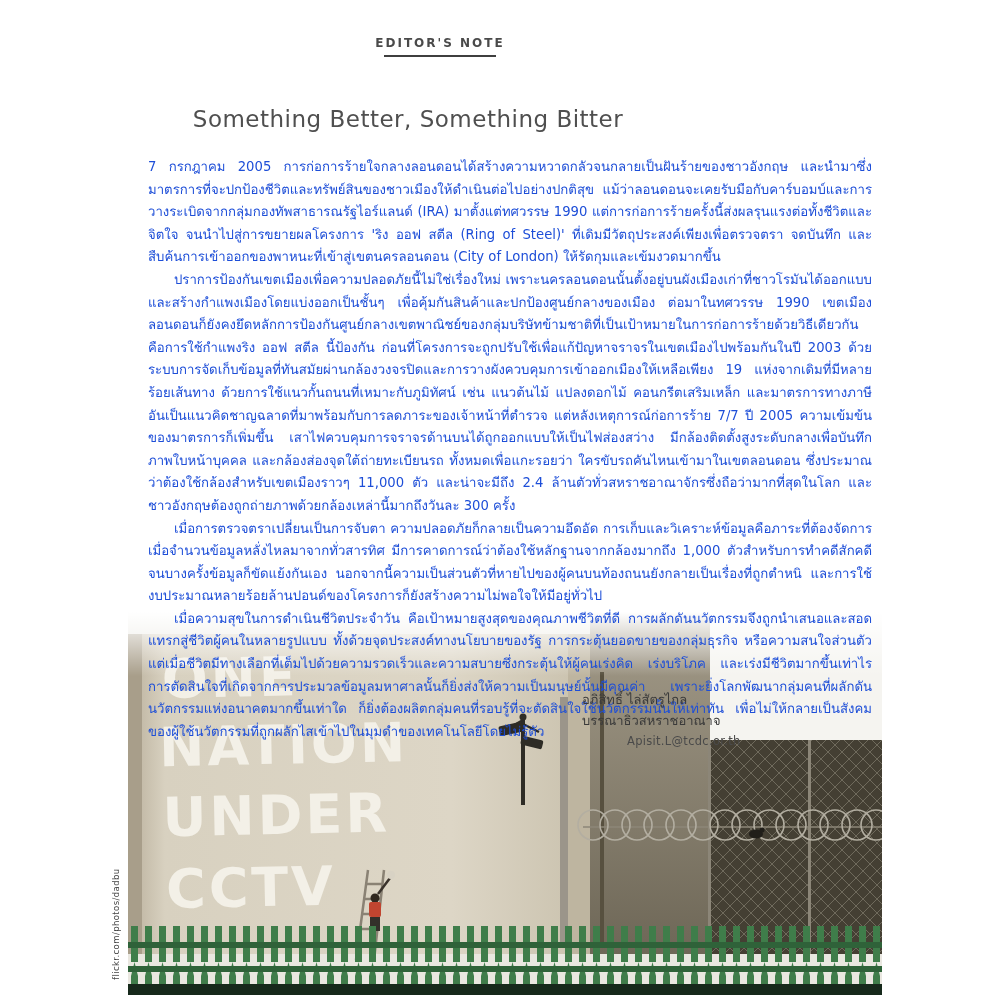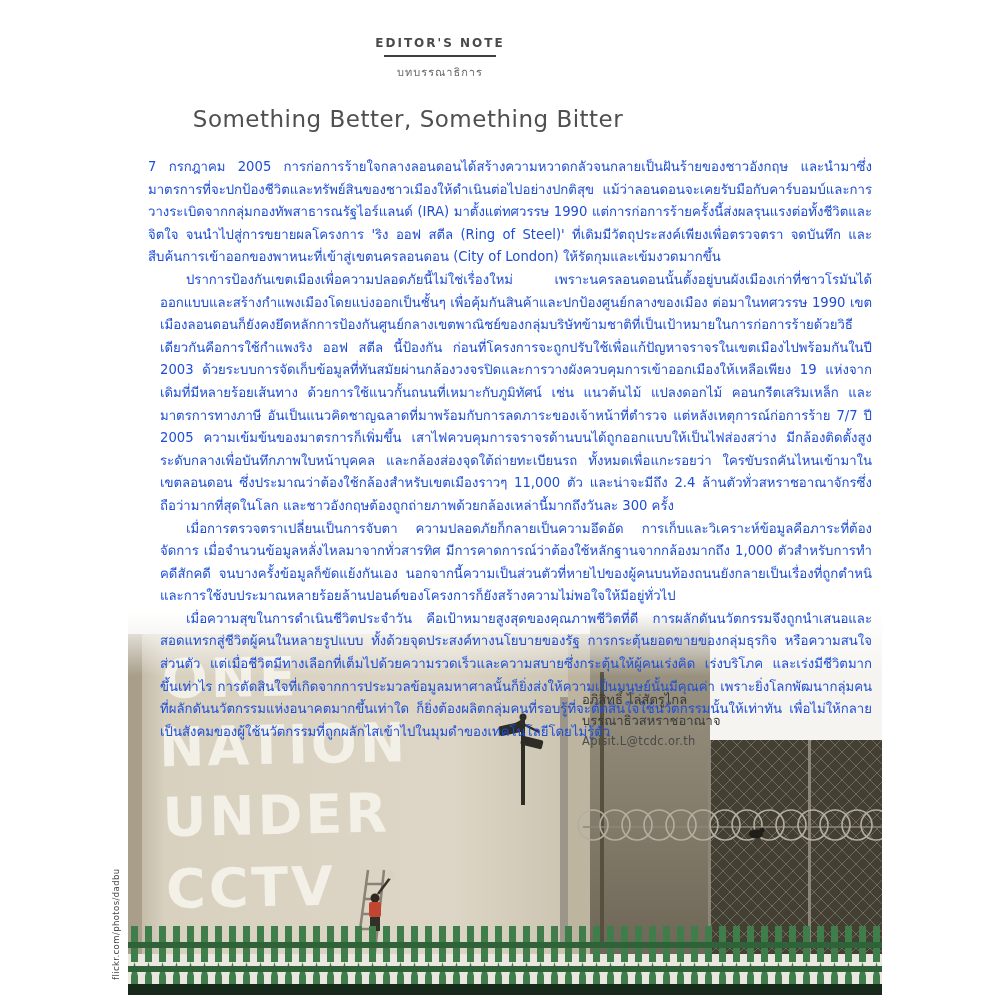--- a/index.html
+++ b/index.html
@@ -12,41 +12,40 @@
   .hdr-en{font-size:12px;font-weight:600;letter-spacing:2px;color:#4a4a4a;}
   .hdr-rule{width:112px;height:2px;background:#3f3f3f;margin:5px auto 6px auto;}
   .hdr-th{font-size:11px;color:#6b6b6b;letter-spacing:1px;}
   
   .title{position:absolute;top:106px;left:0;width:816px;text-align:center;
          font-size:23px;font-weight:400;color:#4f4f4f;letter-spacing:0.5px;}
   
   .body-text{position:absolute;left:148px;top:156px;width:724px;z-index:3;
              font-size:13.2px;line-height:22.6px;text-align:justify;color:#1d4ed8;}
   .body-text p{margin:0;}
-  .body-text p.indent{text-indent:26px;margin-left:12px;}
+  .body-text p.indent{text-indent:26px;}
   
   .sig{position:absolute;left:582px;top:689px;z-index:4;font-size:13px;line-height:21px;color:#3a3a3a;}
-  .sig .email{font-size:11.5px;color:#4a4a4a;letter-spacing:0.3px;}
+  .sig .email{font-size:11.5px;color:#4a4a4a;letter-spacing:0.3px;margin-left:45px;}
   
   .photo{position:absolute;left:128px;top:612px;width:754px;height:383px;z-index:1;}
   .photo svg{display:block;}
   
   .credit{position:absolute;left:111px;top:850px;height:130px;z-index:4;
           writing-mode:vertical-rl;transform:rotate(180deg);
           font-size:8.5px;color:#444;letter-spacing:0.4px;}
 </style>
 </head>
 <body>
 
 <div id="page">
 
   <div class="hdr">
     <div class="hdr-en">EDITOR'S NOTE</div>
     <div class="hdr-rule"></div>
-    <div class="hdr-th">บทบรรณาธิการ</div>
   </div>
 
   <div class="title">Something Better, Something Bitter</div>
 
   <div class="photo">
     <svg width="754" height="383" viewBox="0 0 754 383" xmlns="http://www.w3.org/2000/svg">
       <defs>
         <linearGradient id="wallGrad" x1="0" y1="0" x2="1" y2="0">
           <stop offset="0" stop-color="#b9af9b"></stop>
           <stop offset="0.08" stop-color="#d8d1c0"></stop>

